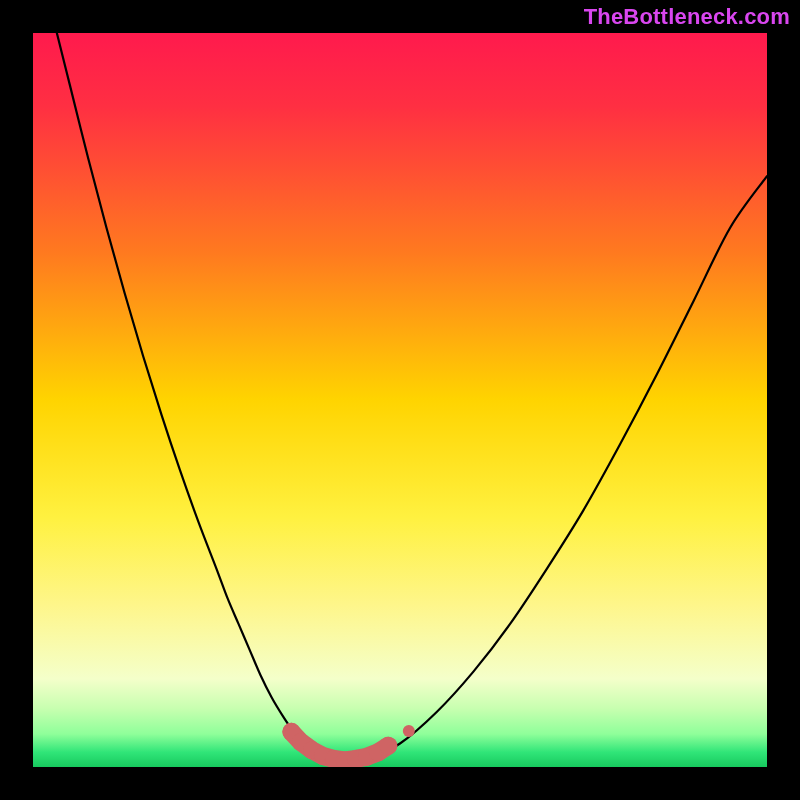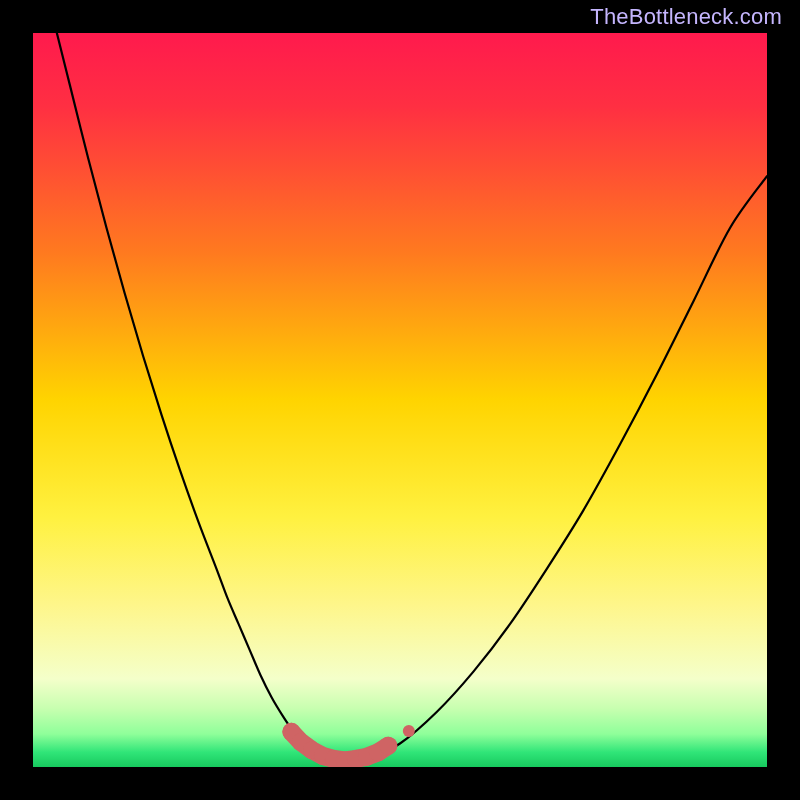--- a/index.html
+++ b/index.html
@@ -21,24 +21,24 @@
     position: absolute;
     left: 33px;
     top: 33px;
     width: 734px;
     height: 734px;
     overflow: hidden;
   }
   .watermark {
     position: absolute;
     top: 4px;
-    right: 18px;
-    color: #c4b5fd;
+    right: 10px;
+    color: #d946ef;
     font-size: 22px;
-    font-weight: 400;
+    font-weight: 700;
     letter-spacing: 0.2px;
     user-select: none;
   }
   svg { display: block; }
 </style>
 </head>
 <body>
 
 <div class="stage">
   <div class="watermark">TheBottleneck.com</div>

